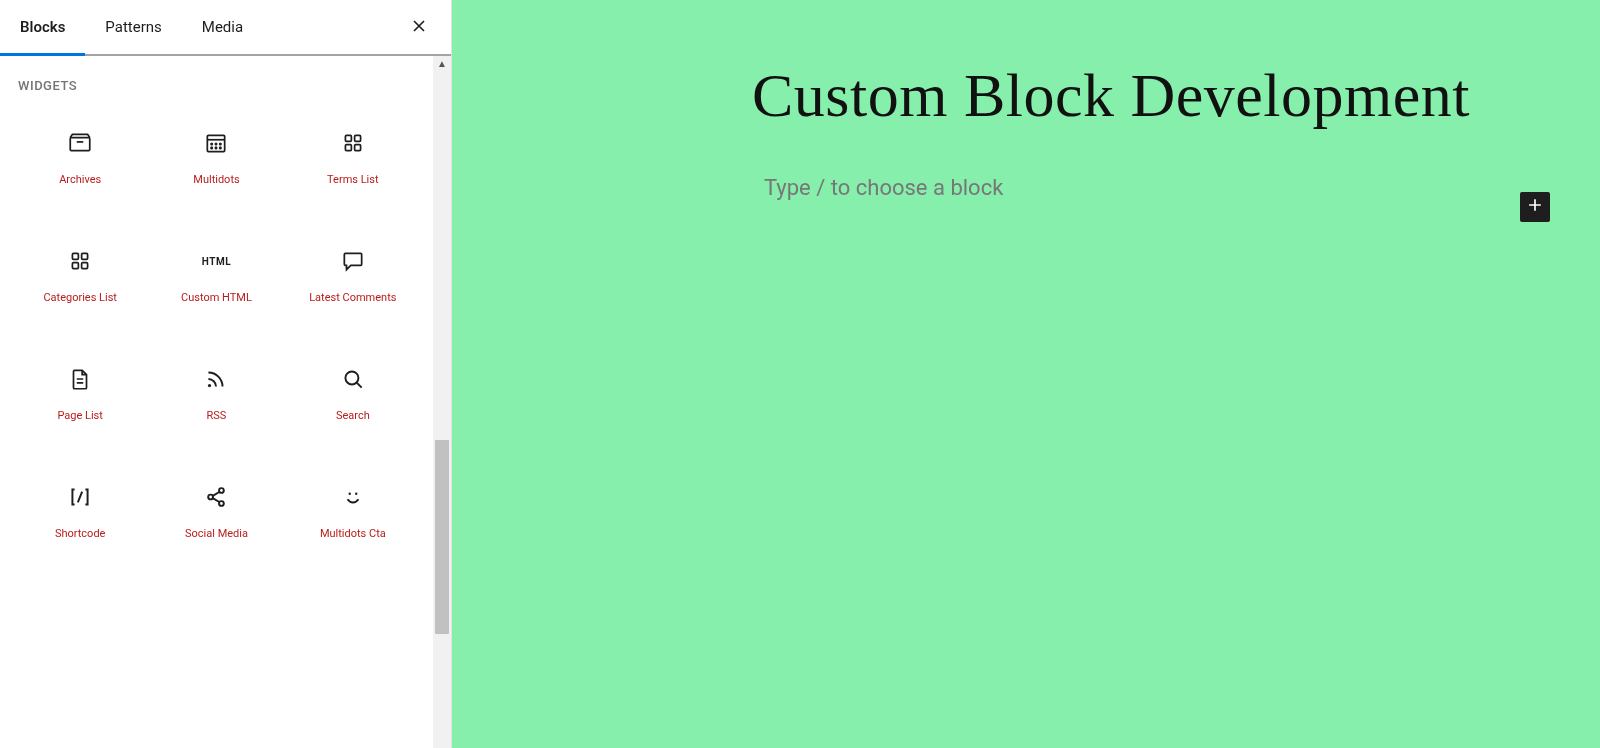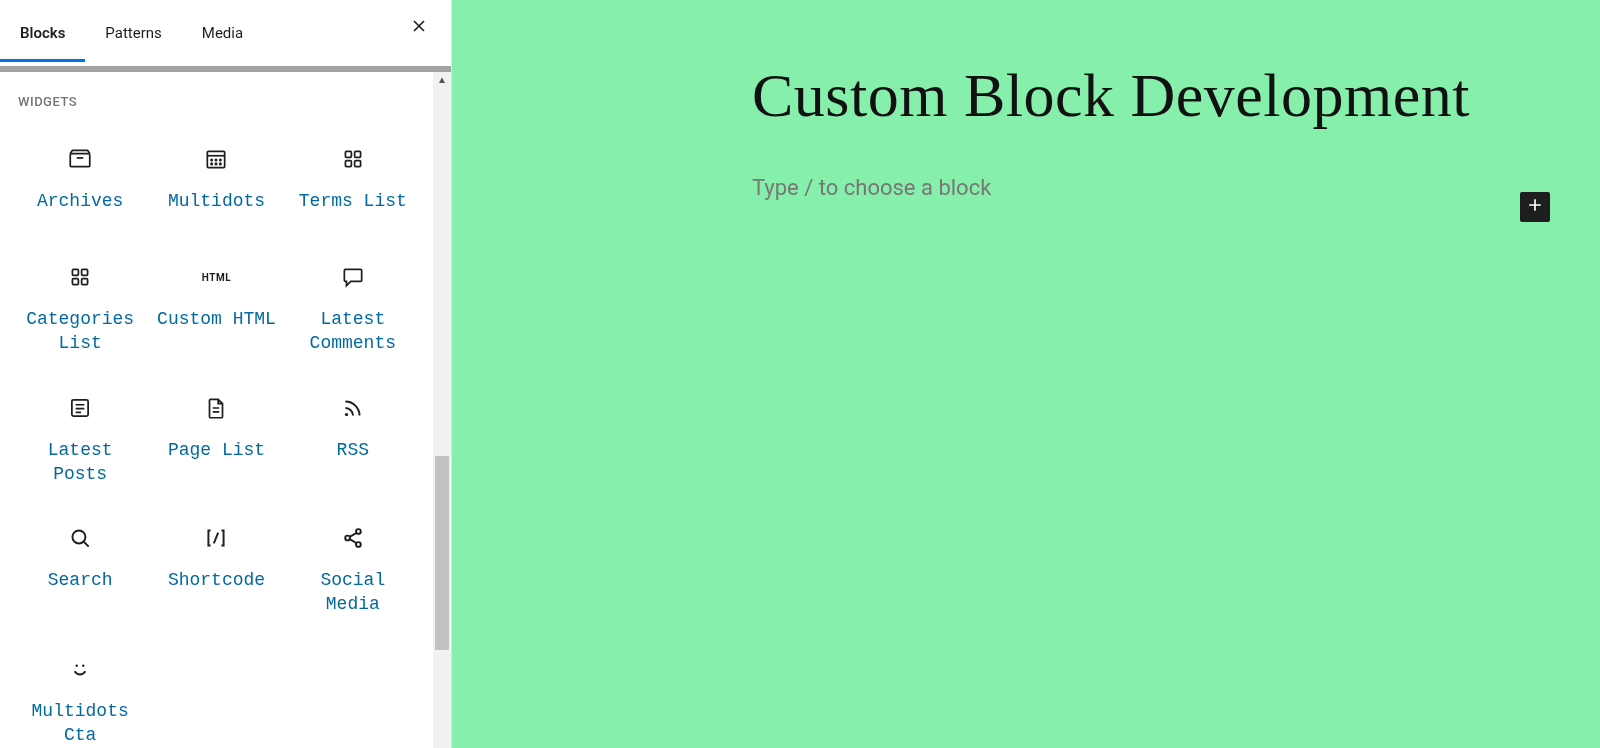--- a/index.html
+++ b/index.html
@@ -18,22 +18,22 @@
     height: 100%;
     background: #fff;
     border-right: 1px solid #e2e2e2;
     display: flex;
     flex-direction: column;
     position: relative;
   }
   .inserter-tabs {
     display: flex;
     align-items: center;
-    height: 72px;
-    border-bottom: 6px solid #a3a3a3;
+    height: 56px;
+    border-bottom: 2px solid #a3a3a3;
     padding: 0 0 0 0;
     position: relative;
     text-align: right;
   }
   .tab {
     padding: 0 20px;
     height: 56px;
     line-height: 56px;
     font-size: 15px;
     color: #1e1e1e;
@@ -100,26 +100,25 @@
   .block-icon {
     width: 28px; height: 28px;
     display: flex;
     align-items: center; justify-content: center;
     color: #1e1e1e;
     margin-bottom: 16px;
   }
   .block-icon svg { width: 26px; height: 26px; }
   .html-icon { font-size: 10px; font-weight: 700; letter-spacing: .5px; }
   .block-label {
-    font-size: 18px;
-    color: #0369a1;
+    font-size: 11px;
+    color: #b91c1c;
     text-align: center;
     line-height: 1.35;
     max-width: 120px;
-    font-family: Liberation Mono, monospace;
   }
 
   
   .sb-track {
     width: 18px;
     background: #f1f1f1;
     position: relative;
   }
   .sb-arrow-up {
     position: absolute; top: 2px; left: 0; right: 0;
@@ -157,20 +156,21 @@
   .placeholder-row {
     display: flex;
     align-items: center;
     justify-content: space-between;
     max-width: 820px;
   }
   .placeholder {
     font-size: 22px;
     color: #777;
     cursor: text;
+    margin-left: 12px;
   }
   .add-btn {
     width: 30px; height: 30px;
     background: #1e1e1e;
     color: #fff;
     border-radius: 2px;
     display: flex;
     align-items: center; justify-content: center;
     cursor: pointer;
     position: absolute;
@@ -261,29 +261,20 @@
 
           <div class="block-item">
             <span class="block-icon">
               <svg viewBox="0 0 24 24" fill="none" stroke="currentColor" stroke-width="1.6">
                 <path d="M5 5h14a1 1 0 0 1 1 1v9a1 1 0 0 1-1 1H10l-4 4v-4H5a1 1 0 0 1-1-1V6a1 1 0 0 1 1-1z"></path>
               </svg>
             </span>
             <span class="block-label">Latest Comments</span>
           </div>
 
-          <div class="block-item">
-            <span class="block-icon">
-              <svg viewBox="0 0 24 24" fill="none" stroke="currentColor" stroke-width="1.6">
-                <rect x="4.5" y="4.5" width="15" height="15" rx="1.5"></rect>
-                  <path d="M8 9h8M8 12.5h8M8 16h5"></path>
-              </svg>
-            </span>
-            <span class="block-label">Latest Posts</span>
-          </div>
 
           <div class="block-item">
             <span class="block-icon">
               <svg viewBox="0 0 24 24" fill="none" stroke="currentColor" stroke-width="1.6">
                 <path d="M7 4h7l4 4v12a1 1 0 0 1-1 1H7a1 1 0 0 1-1-1V5a1 1 0 0 1 1-1z"></path>
                   <path d="M14 4v4h4"></path>
                   <path d="M9 12h6M9 15.5h6"></path>
               </svg>
             </span>
             <span class="block-label">Page List</span>

